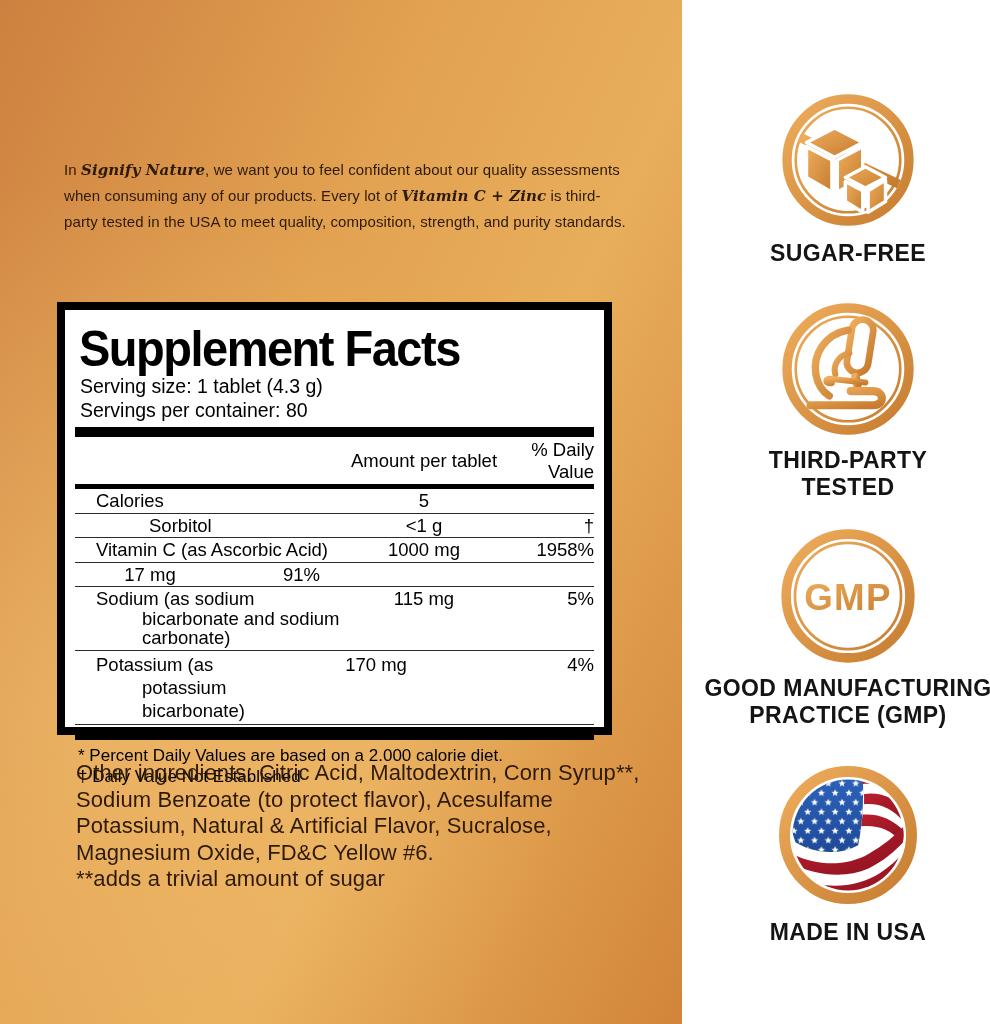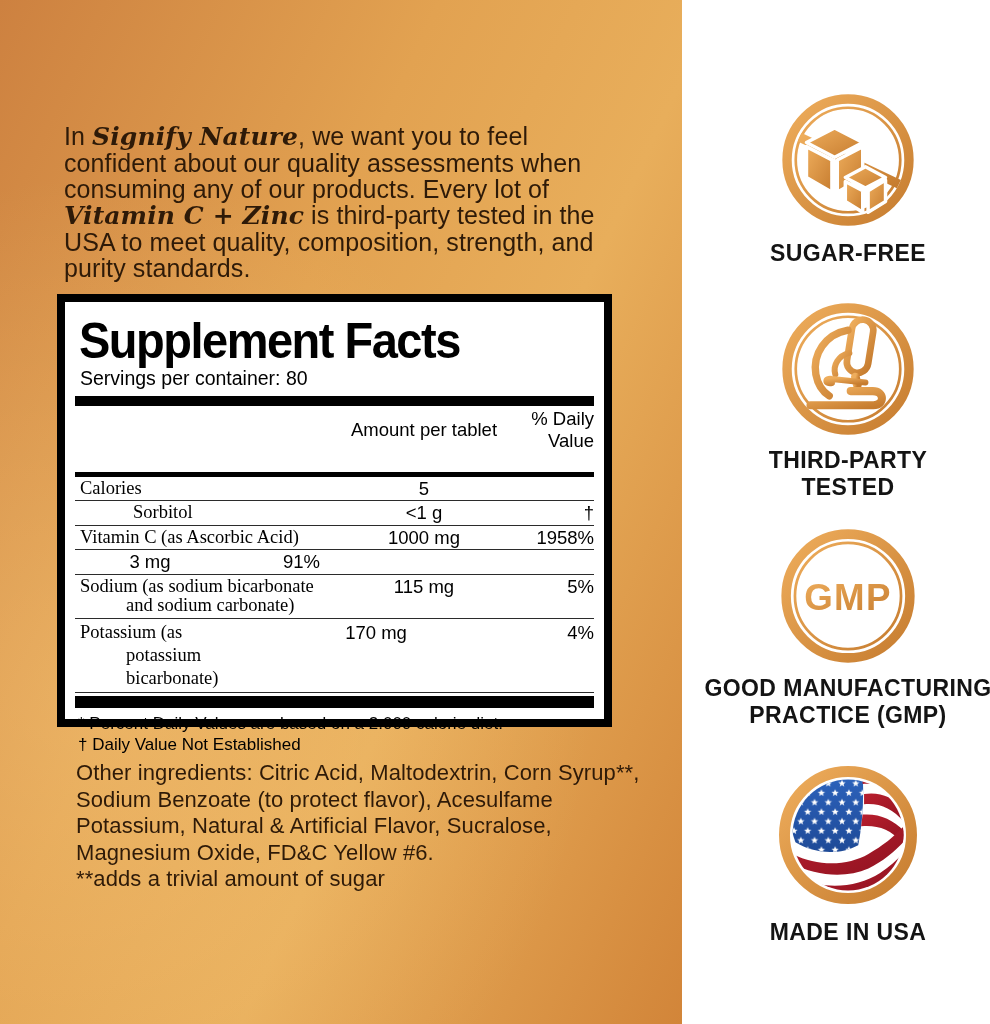--- a/index.html
+++ b/index.html
@@ -10,37 +10,37 @@
   *{margin:0;padding:0;box-sizing:border-box;}
   html,body{width:990px;height:1024px;}
   body{position:relative;overflow:hidden;background:#fff;font-family:"Liberation Sans",sans-serif;}
 
   .left-panel{position:absolute;left:0;top:0;width:682px;height:1024px;
     background:
       radial-gradient(120% 85% at 15% 68%, rgba(255,215,140,.32), rgba(255,255,255,0) 60%),
       linear-gradient(115deg, var(--bg-orange-1) 0%, var(--bg-orange-2) 38%, var(--bg-orange-3) 62%, var(--bg-orange-4) 100%);}
   .right-panel{position:absolute;left:682px;top:0;width:308px;height:1024px;background:#fff;border-radius:30px;}
 
-  .intro{position:absolute;left:64px;top:123px;width:566px;font-size:25px;line-height:26px;color:var(--ink);letter-spacing:.1px;}
+  .intro{position:absolute;left:64px;top:157px;width:566px;font-size:15px;line-height:26px;color:var(--ink);letter-spacing:.1px;}
   .serif-em{font-family:"DejaVu Serif","Liberation Serif",serif;font-weight:bold;font-style:italic;}
 
-  .facts{position:absolute;left:57px;top:294px;width:555px;height:433px;background:#fff;border:8px solid #000;padding:8px 10px 0 10px;color:#000;}
+  .facts{position:absolute;left:57px;top:302px;width:555px;height:433px;background:#fff;border:8px solid #000;padding:8px 10px 0 10px;color:#000;}
   .facts-title{font-size:47px;font-weight:bold;letter-spacing:-1.5px;line-height:1.0;margin:6px 0 4px 4px;transform:scaleY(1.05);transform-origin:left top;}
   .serving{font-size:19.5px;line-height:23.5px;margin-left:5px;}
   .bar{background:#000;}
   .bar-thick{height:10px;margin-top:5px;}
   .bar-mid{height:5px;}
   .bar-bottom{height:12px;margin-top:3px;}
-  .fhead{display:flex;align-items:center;font-size:18.5px;padding:2px 0 20px;}
+  .fhead{display:flex;align-items:center;font-size:18.5px;padding:2px 0 1px;}
   .fhead .c-name{flex:1;}
   .c-amt{width:150px;text-align:center;flex-shrink:0;}
   .c-dv{width:95px;text-align:right;flex-shrink:0;}
   .frow{display:flex;align-items:flex-start;font-size:18.5px;line-height:19.5px;padding:2px 0 2px;border-bottom:1.5px solid #2b2b2b;}
   .frow:last-of-type{border-bottom:none;padding-bottom:4px;}
-  .frow .c-name{flex:1;padding-left:46px;text-indent:-46px;padding-right:4px;margin-left:5px;font-family:Liberation Serif, serif;}
+  .frow .c-name{flex:1;padding-left:46px;text-indent:-46px;padding-right:4px;margin-left:21px;}
   .frow.indent .c-name{text-indent:7px;}
   .frow.tall{line-height:23px;gap:48px;}
   .footnotes{font-size:17px;line-height:21.5px;margin:5px 0 0 3px;}
 
   .other{position:absolute;left:56px;top:760px;width:592px;font-size:22px;line-height:26.5px;color:var(--ink);white-space:pre-line;letter-spacing:.1px;margin-left:20px;}
 
   .badge{position:absolute;left:1px;width:330px;display:flex;flex-direction:column;align-items:center;}
   .badge-label{font-weight:bold;font-size:23px;line-height:27px;letter-spacing:.4px;color:var(--label-dark);text-align:center;white-space:pre-line;}
   .b1{top:93px;}  .b1 .badge-label{margin-top:13px;}
   .b2{top:302px;} .b2 .badge-label{margin-top:11px;}
@@ -50,20 +50,21 @@
 </style>
 </head>
 <body>
 
 <div class="left-panel">
 
   <p class="intro"><span>In </span><span class="serif-em">Signify Nature</span><span>, we want you to feel confident about our quality assessments when consuming any of our products. Every lot of </span><span class="serif-em">Vitamin C + Zinc</span><span> is third-party tested in the USA to meet quality, composition, strength, and purity standards.</span></p>
 
   <div class="facts">
     <div class="facts-title">Supplement Facts</div>
+    <div class="serving">Serving size: 1 tablet (4.3 g)</div>
     <div class="serving">Servings per container: 80</div>
     <div class="bar bar-thick"></div>
     <div class="fhead">
       <span class="c-name"></span>
       <span class="c-amt">Amount per tablet</span>
       <span class="c-dv">% Daily Value</span>
     </div>
     <div class="bar bar-mid"></div>
 
     <div class="frow">
@@ -75,21 +76,21 @@
       <span class="c-name">Sorbitol</span>
       <span class="c-amt">&lt;1 g</span>
       <span class="c-dv">†</span>
     </div>
     <div class="frow">
       <span class="c-name">Vitamin C (as Ascorbic Acid)</span>
       <span class="c-amt">1000 mg</span>
       <span class="c-dv">1958%</span>
     </div>
     <div class="frow">
-      <span class="c-amt">3 mg</span>
+      <span class="c-amt">17 mg</span>
       <span class="c-dv">91%</span>
     </div>
     <div class="frow">
       <span class="c-name">Sodium (as sodium bicarbonate and sodium carbonate)</span>
       <span class="c-amt">115 mg</span>
       <span class="c-dv">5%</span>
     </div>
     <div class="frow tall">
       <span class="c-name">Potassium (as potassium bicarbonate)</span>
       <span class="c-amt">170 mg</span>

